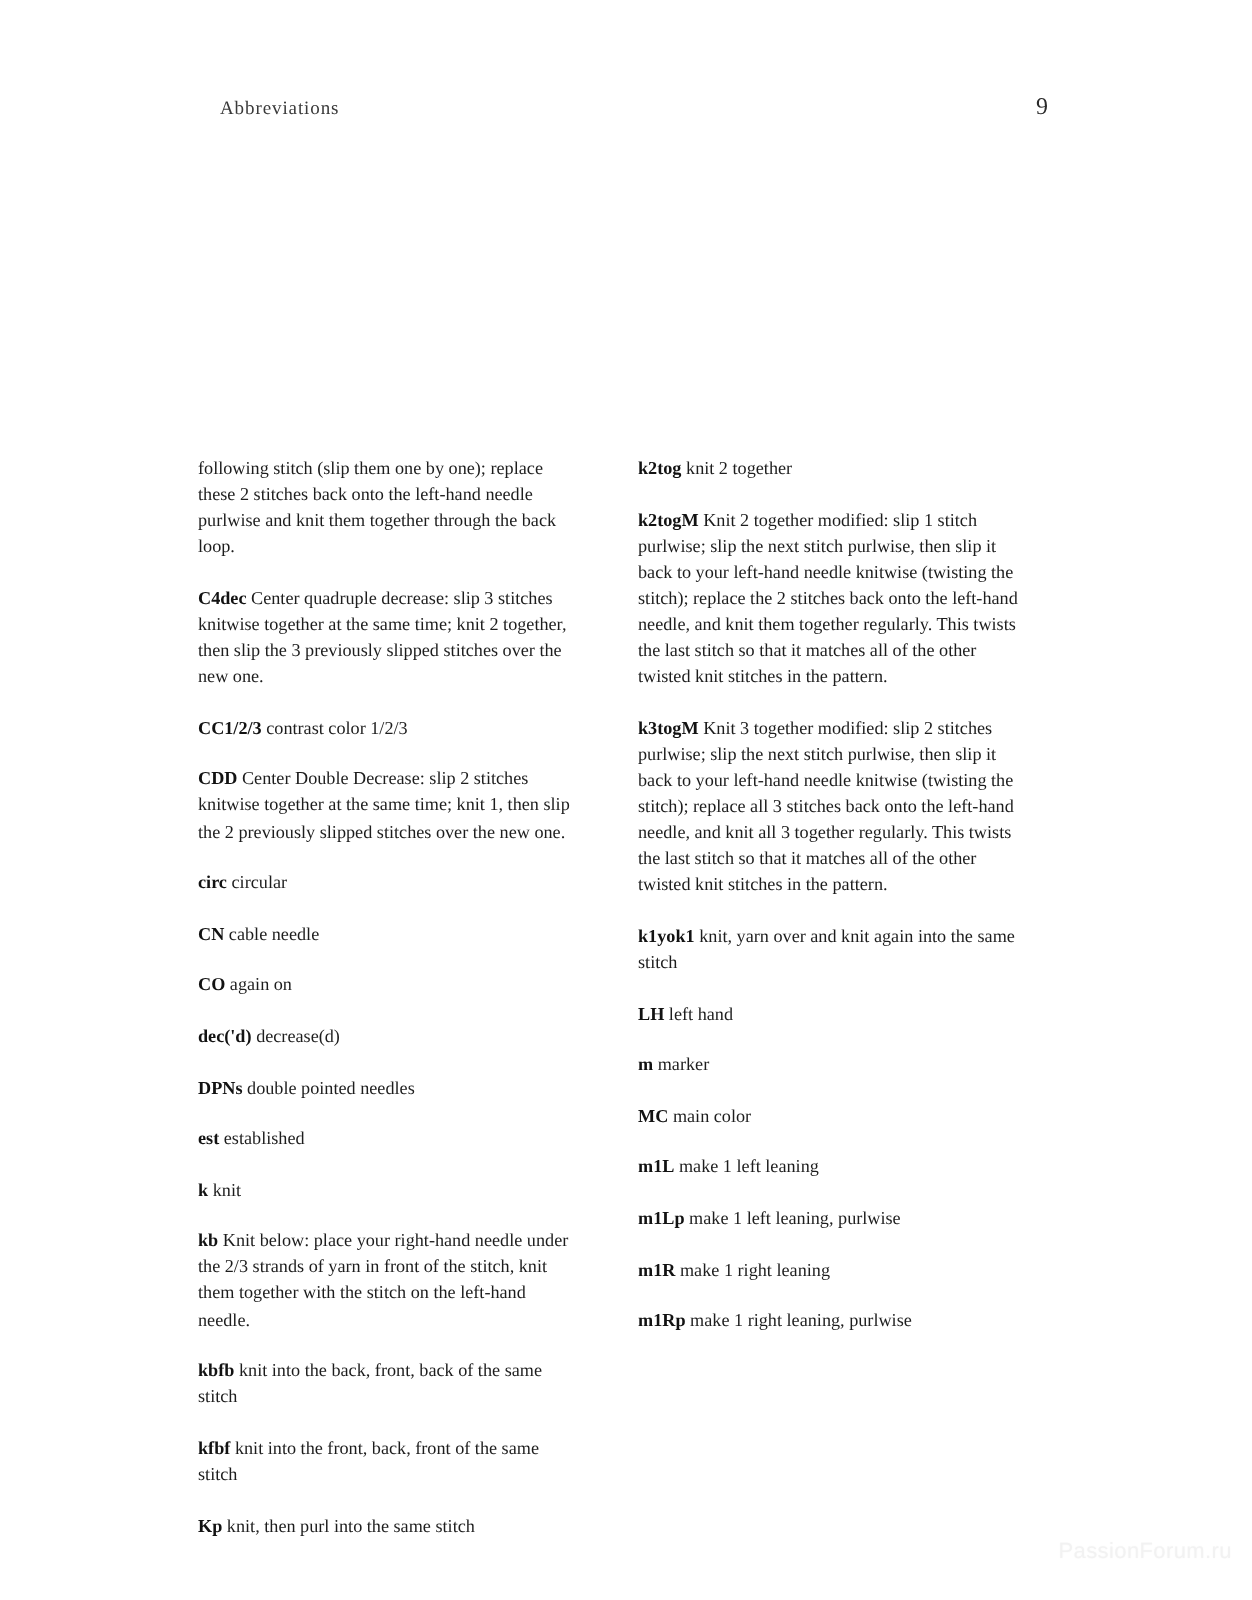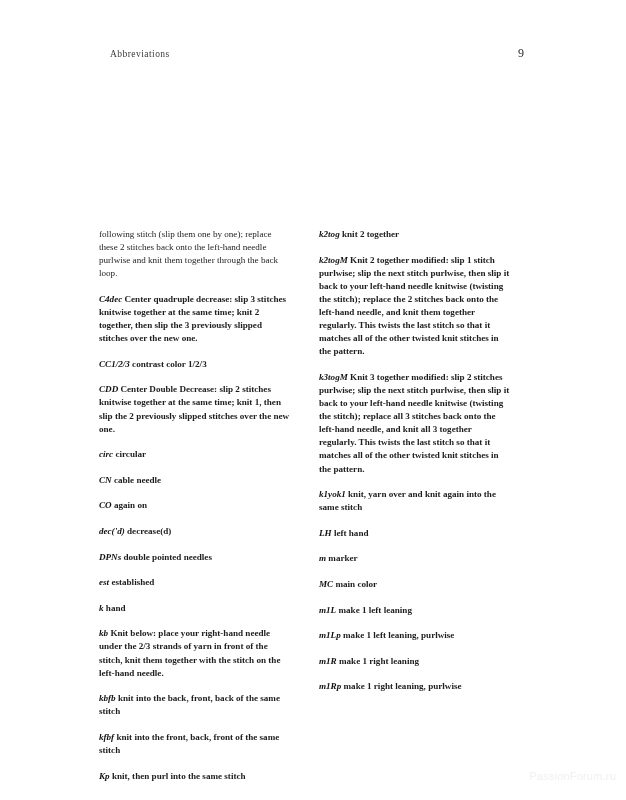--- a/index.html
+++ b/index.html
@@ -69,24 +69,23 @@
     color: #1d1d1d;
     font-family: "Liberation Serif", "DejaVu Serif", serif;
     hyphens: none;
   }
   .entry:last-child {
     margin-bottom: 0;
   }
   .entry .term {
     font-weight: bold;
     color: #121212;
-    font-style: italic;
   }
   .entry .def {
-    font-weight: bold;
+    font-weight: normal;
   }
   
   .entry.continuation .def {
     font-weight: normal;
   }
 
   
   .watermark {
     position: absolute;
     right: 10px;
@@ -116,21 +115,21 @@
         <p class="entry continuation"><span class="def">following stitch (slip them one by one); replace these 2 stitches back onto the left-hand needle purlwise and knit them together through the back loop.</span></p>
         <p class="entry"><span class="term">C4dec</span> <span class="def">Center quadruple decrease: slip 3 stitches knitwise together at the same time; knit 2 together, then slip the 3 previously slipped stitches over the new one.</span></p>
         <p class="entry"><span class="term">CC1/2/3</span> <span class="def">contrast color 1/2/3</span></p>
         <p class="entry"><span class="term">CDD</span> <span class="def">Center Double Decrease: slip 2 stitches knitwise together at the same time; knit 1, then slip the 2 previously slipped stitches over the new one.</span></p>
         <p class="entry"><span class="term">circ</span> <span class="def">circular</span></p>
         <p class="entry"><span class="term">CN</span> <span class="def">cable needle</span></p>
         <p class="entry"><span class="term">CO</span> <span class="def">again on</span></p>
         <p class="entry"><span class="term">dec('d)</span> <span class="def">decrease(d)</span></p>
         <p class="entry"><span class="term">DPNs</span> <span class="def">double pointed needles</span></p>
         <p class="entry"><span class="term">est</span> <span class="def">established</span></p>
-        <p class="entry"><span class="term">k</span> <span class="def">hand</span></p>
+        <p class="entry"><span class="term">k</span> <span class="def">knit</span></p>
         <p class="entry"><span class="term">kb</span> <span class="def">Knit below: place your right-hand needle under the 2/3 strands of yarn in front of the stitch, knit them together with the stitch on the left-hand needle.</span></p>
         <p class="entry"><span class="term">kbfb</span> <span class="def">knit into the back, front, back of the same stitch</span></p>
         <p class="entry"><span class="term">kfbf</span> <span class="def">knit into the front, back, front of the same stitch</span></p>
         <p class="entry"><span class="term">Kp</span> <span class="def">knit, then purl into the same stitch</span></p>
       </div>
 
     <div class="column" id="right-column">
         <p class="entry"><span class="term">k2tog</span> <span class="def">knit 2 together</span></p>
         <p class="entry"><span class="term">k2togM</span> <span class="def">Knit 2 together modified: slip 1 stitch purlwise; slip the next stitch purlwise, then slip it back to your left-hand needle knitwise (twisting the stitch); replace the 2 stitches back onto the left-hand needle, and knit them together regularly. This twists the last stitch so that it matches all of the other twisted knit stitches in the pattern.</span></p>
         <p class="entry"><span class="term">k3togM</span> <span class="def">Knit 3 together modified: slip 2 stitches purlwise; slip the next stitch purlwise, then slip it back to your left-hand needle knitwise (twisting the stitch); replace all 3 stitches back onto the left-hand needle, and knit all 3 together regularly. This twists the last stitch so that it matches all of the other twisted knit stitches in the pattern.</span></p>

